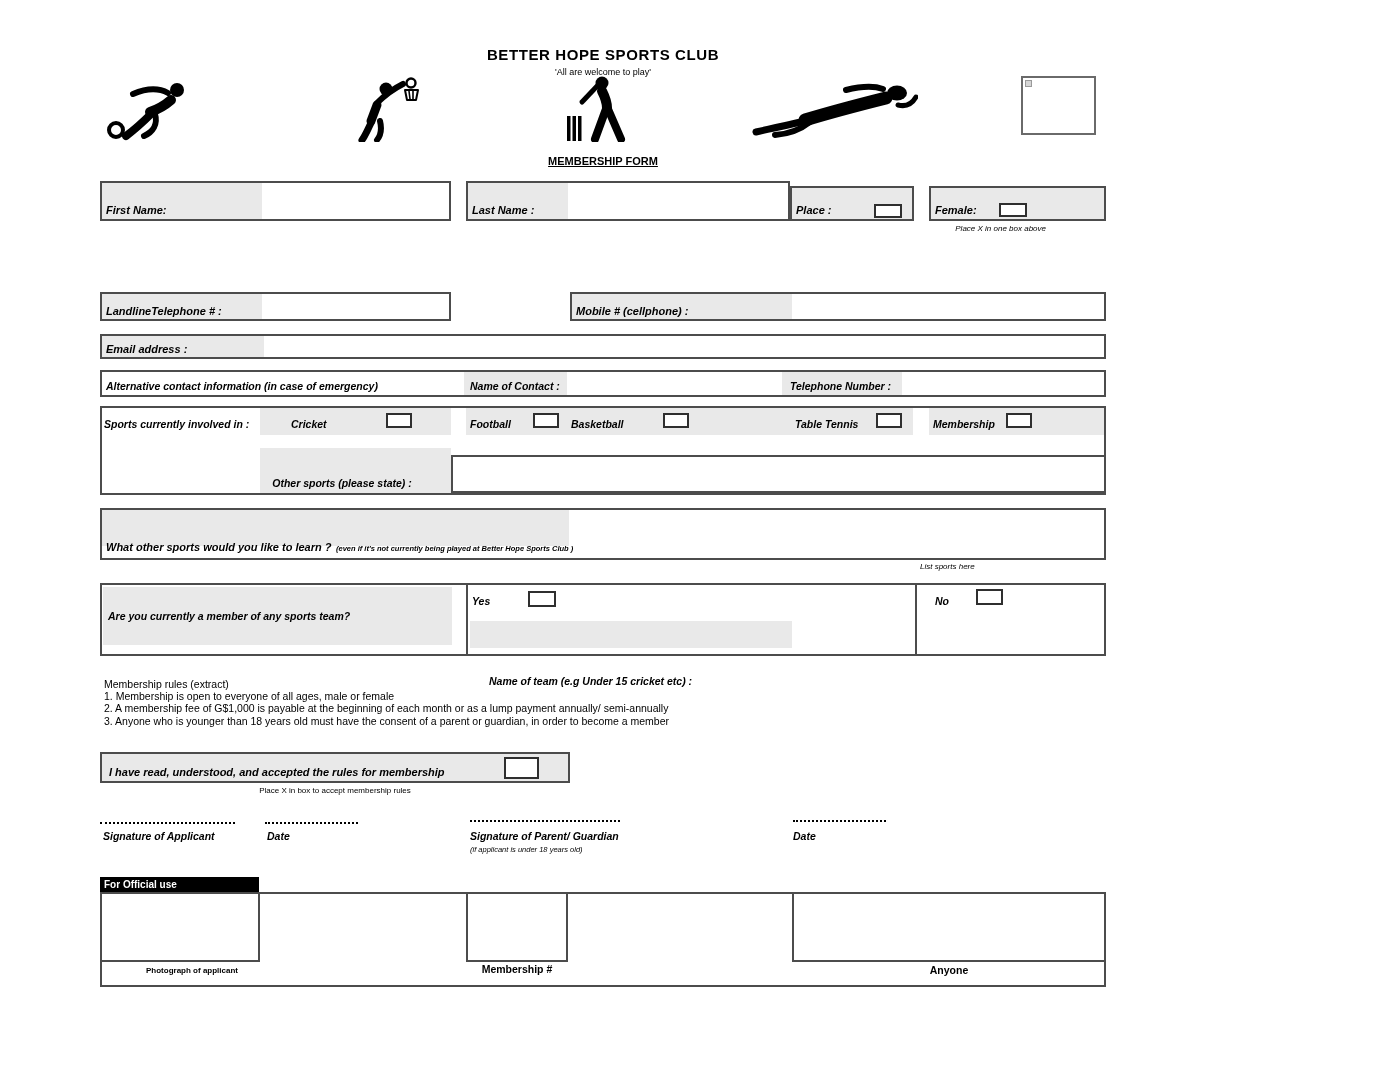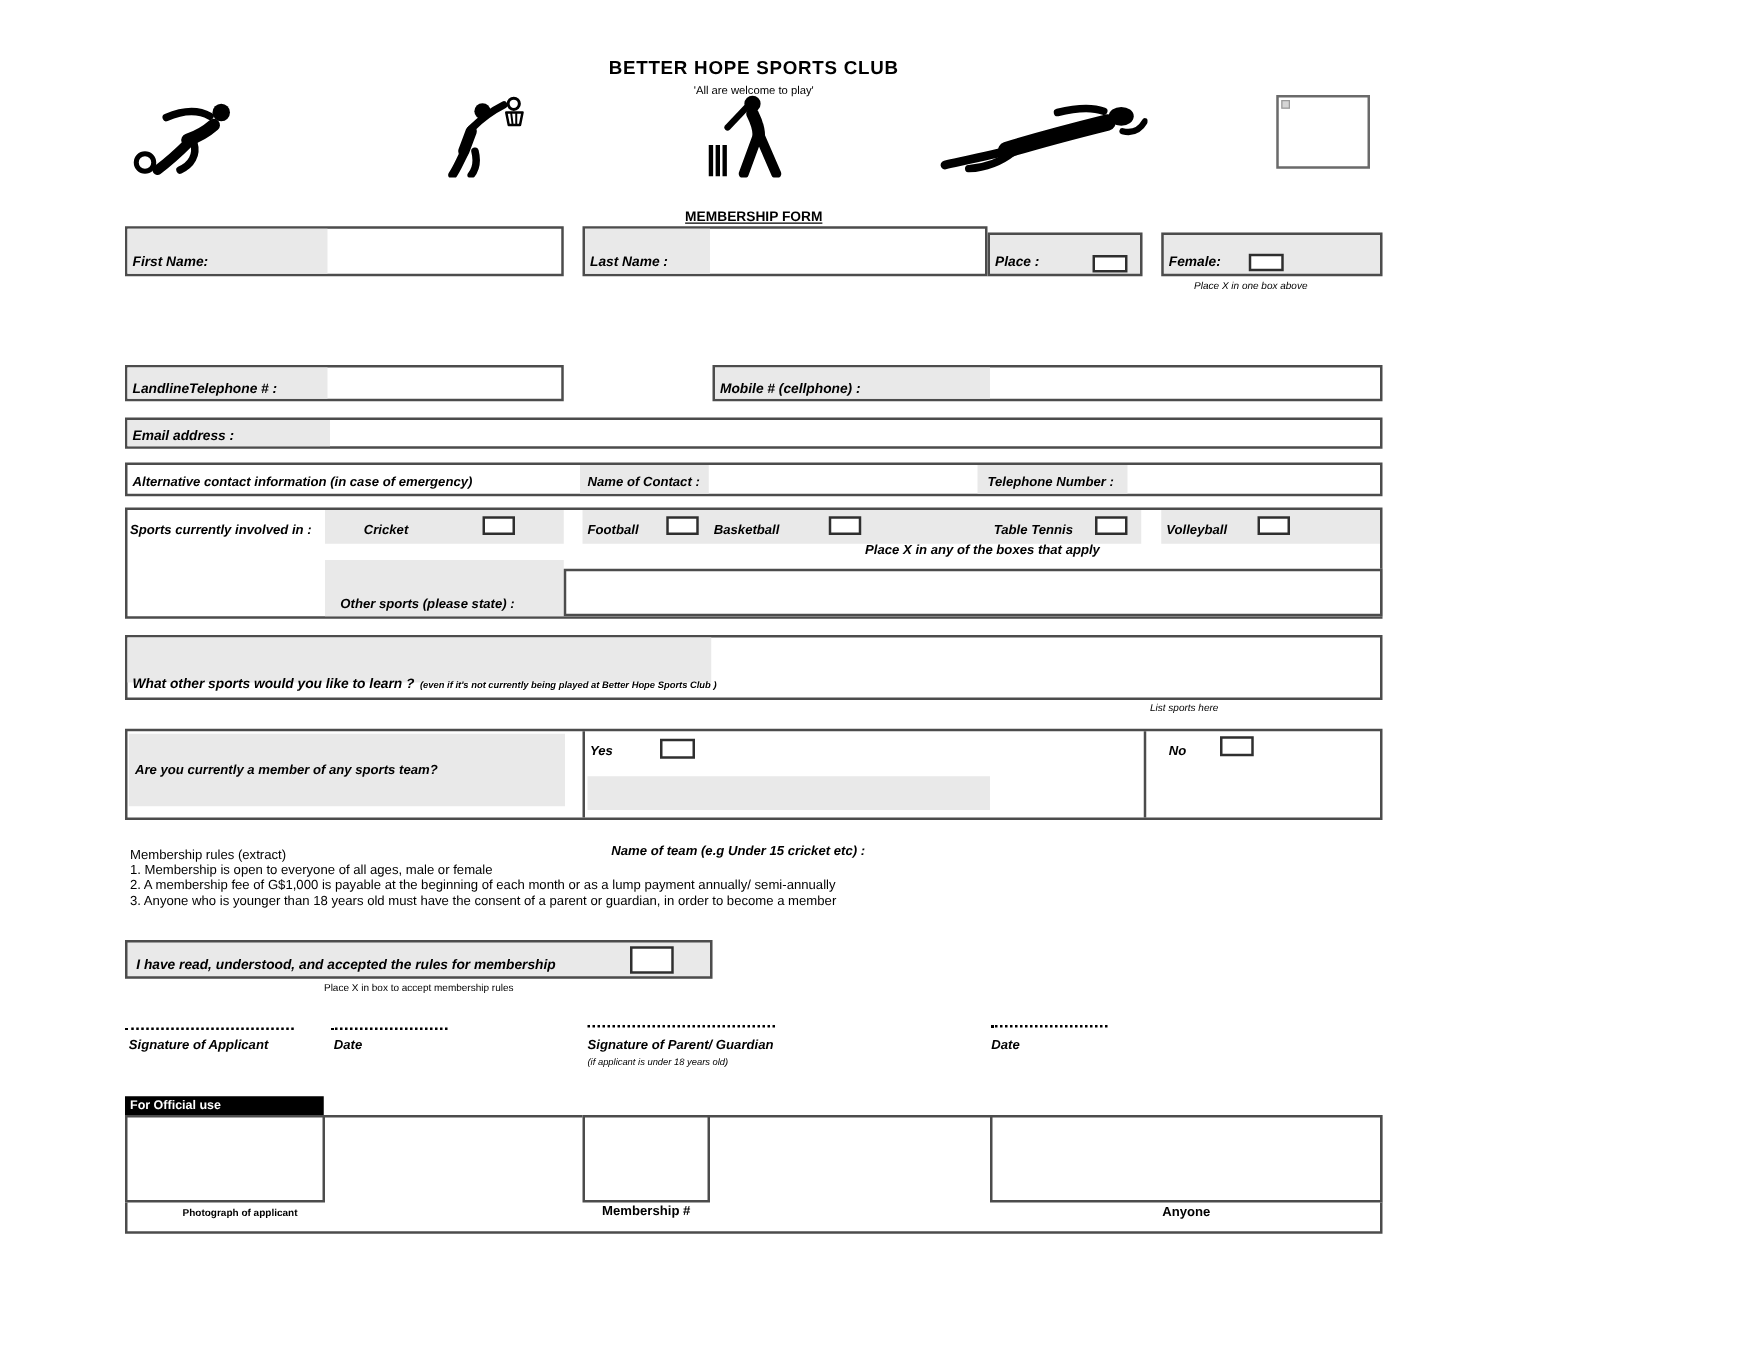--- a/index.html
+++ b/index.html
@@ -11,21 +11,21 @@
   .cell { position:absolute; box-sizing:border-box; border:2px solid #4c4c4c; background:#ffffff; }
   .shade { position:absolute; background:#e9e9e9; }
   .input-area { position:absolute; background:transparent; }
   .chk { position:absolute; box-sizing:border-box; background:#ffffff; border:2px solid #2f2f2f; }
   .lbl { position:absolute; font-style:italic; font-weight:bold; font-size:11px; white-space:nowrap; }
   .lbl-sm { position:absolute; font-style:italic; font-weight:bold; font-size:10.5px; white-space:nowrap; }
   .hint { position:absolute; font-style:italic; font-size:8px; white-space:nowrap; }
   .title { position:absolute; left:100px; top:46px; width:1006px; text-align:center;
            font-weight:bold; font-size:15px; letter-spacing:0.6px; }
   .subtitle { position:absolute; left:100px; top:67px; width:1006px; text-align:center; font-size:9px; }
-  .form-heading { position:absolute; left:100px; top:168px; width:1006px; text-align:center;
+  .form-heading { position:absolute; left:100px; top:155px; width:1006px; text-align:center;
            font-weight:bold; font-size:11px; text-decoration:underline; }
   .rules { position:absolute; left:104px; top:678px; font-size:10.5px; line-height:12.2px; }
   .dotline { position:absolute; border-top:2px dotted #000; height:0; }
   .siglbl { position:absolute; font-style:italic; font-weight:bold; font-size:10.5px; white-space:nowrap; }
   .official-hdr { position:absolute; left:100px; top:877px; width:159px; height:15px;
            background:#000; color:#fff; font-weight:bold; font-size:10px; line-height:15px; padding-left:4px;
            box-sizing:border-box; }
   .boxlbl { position:absolute; font-weight:bold; font-size:10.5px; text-align:center; white-space:nowrap; }
   svg .st { stroke:#000; stroke-linecap:round; fill:none; }
 </style>
@@ -141,23 +141,22 @@
   <div class="shade" style="left:929px;top:408px;width:175px;height:27px;"></div>
   <div class="lbl-sm" style="left:104px;top:418px;">Sports currently involved in :</div>
   <div class="lbl-sm" style="left:291px;top:418px;">Cricket</div>
   <div class="chk" style="left:386px;top:413px;width:26px;height:15px;"></div>
   <div class="lbl-sm" style="left:470px;top:418px;">Football</div>
   <div class="chk" style="left:533px;top:413px;width:26px;height:15px;"></div>
   <div class="lbl-sm" style="left:571px;top:418px;">Basketball</div>
   <div class="chk" style="left:663px;top:413px;width:26px;height:15px;"></div>
   <div class="lbl-sm" style="left:795px;top:418px;">Table Tennis</div>
   <div class="chk" style="left:876px;top:413px;width:26px;height:15px;"></div>
-  <div class="lbl-sm" style="left:933px;top:418px;">Volleyball</div>
+  <div class="lbl-sm" style="left:933px;top:418px;">Membership</div>
   <div class="chk" style="left:1006px;top:413px;width:26px;height:15px;"></div>
-  <div class="lbl-sm" style="left:486px;top:434px;width:600px;text-align:center;">Place X in any of the boxes that apply</div>
   <div class="shade" style="left:260px;top:448px;width:191px;height:45px;"></div>
   <div class="lbl-sm" style="left:260px;top:477px;width:164px;text-align:center;">Other sports (please state) :</div>
   <div class="cell" style="left:451px;top:455px;width:655px;height:38px;"></div>
 
   <div class="cell" style="left:100px;top:508px;width:1006px;height:52px;">
     <div class="shade" style="left:0;top:0;width:467px;height:36px;"></div>
     <div class="abs" style="left:4px;bottom:3px;white-space:nowrap;">
       <span style="font-style:italic;font-weight:bold;font-size:11px;">What other sports would you like to learn ?</span>
       <span style="font-style:italic;font-weight:bold;font-size:7.5px;">(even if it's not currently being played at Better Hope Sports Club )</span>
     </div>

